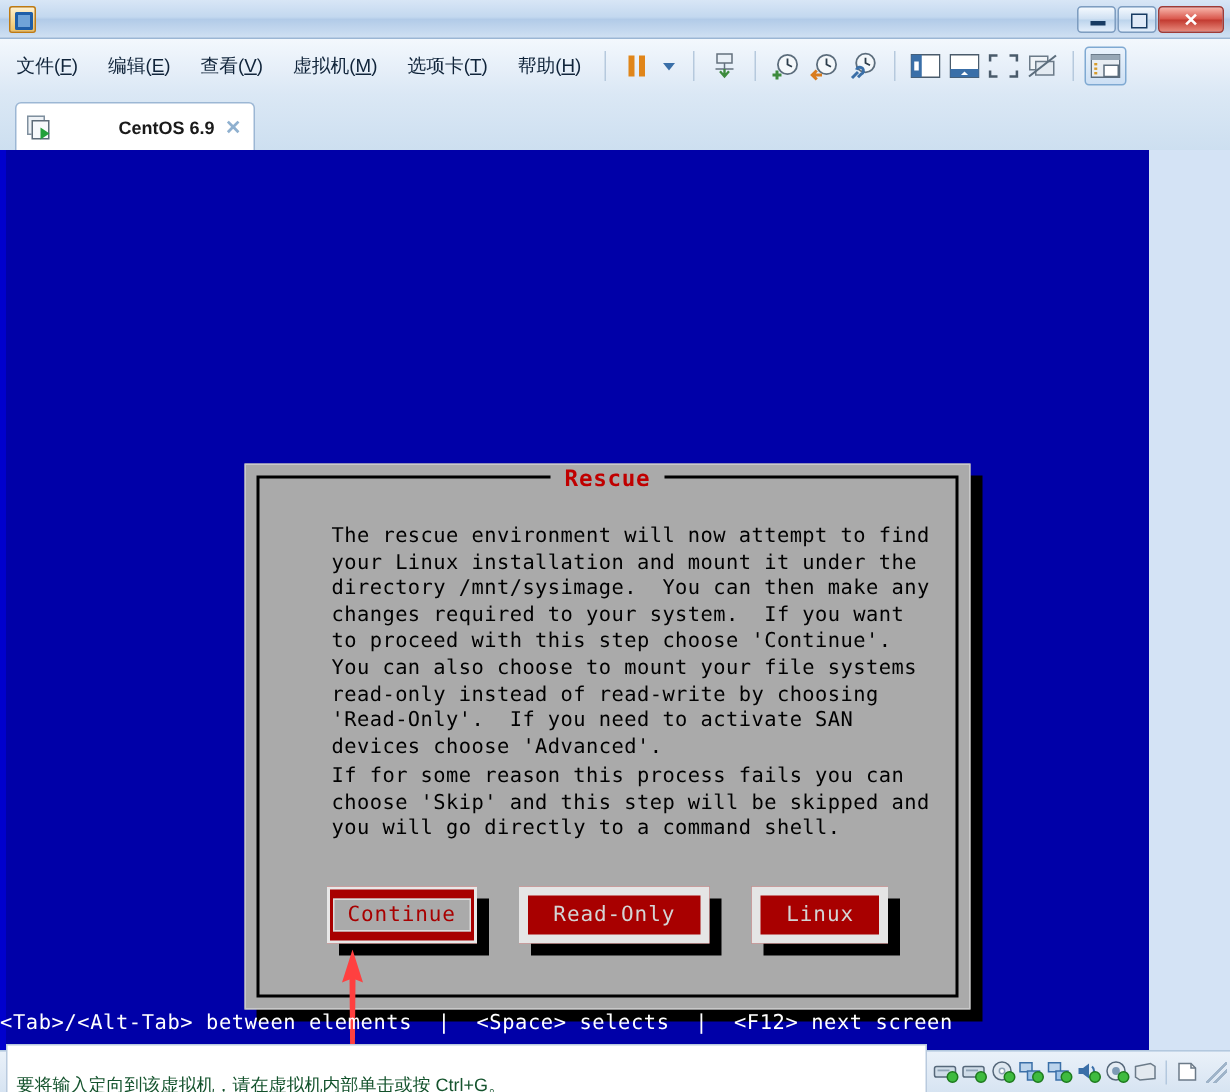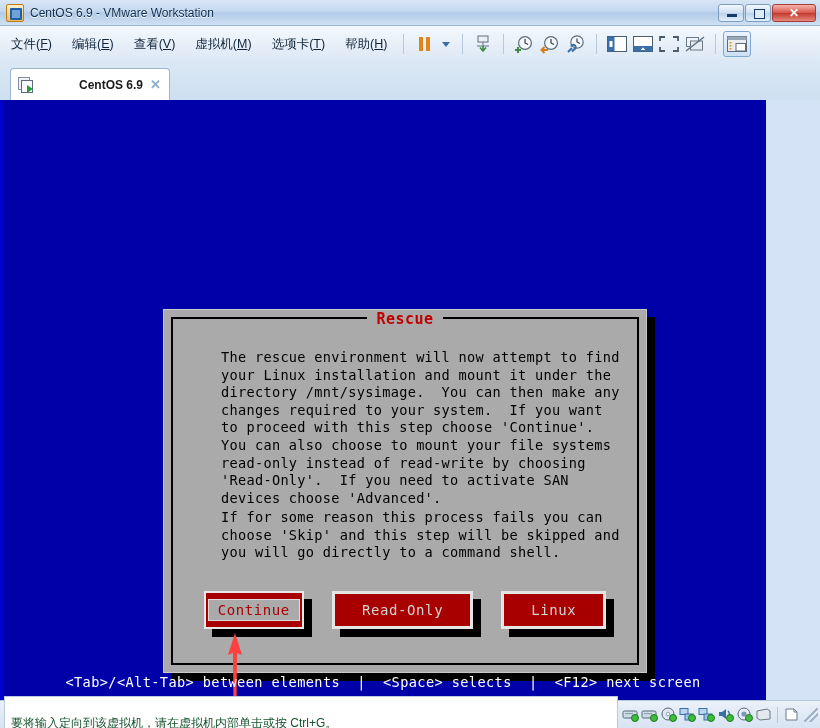--- a/index.html
+++ b/index.html
@@ -224,25 +224,25 @@
   }
   .btnwrap { position: relative; text-align: right; }
   .btn-shadow {
     position: absolute; left: 8px; top: 8px;
     width: 100%; height: 100%;
     background: #000000;
   }
   .btn {
     position: relative;
     background: #a80000;
-    border: 3px solid #e5e5e5;
+    border: 6px solid #e5e5e5;
     box-sizing: border-box;
     display: flex; align-items: center; justify-content: center;
     height: 38px;
-    padding: 0 18px;
+    padding: 0 8px;
   }
   .btn .lbl {
     font-family: "DejaVu Sans Mono", monospace;
     font-size: 14px;
     color: #d4d4d4;
     letter-spacing: 0.6px;
     padding: 2px 9px;
     white-space: nowrap;
   }
   .btn.selected {
@@ -258,21 +258,21 @@
   
   .arrow {
     position: absolute;
     left: 225px; top: 533px;
     width: 20px; height: 110px;
   }
 
   
   .vm-help {
     position: absolute; left: 0; bottom: 10px; width: 100%;
-    text-align: center;
+    text-align: left;
     font-family: "DejaVu Sans Mono", monospace;
     font-size: 13.6px;
     color: #ffffff;
     letter-spacing: 0.4px;
     white-space: pre;
   }
 
   
   .statusbar {
     position: absolute; left: 0; top: 700px;
@@ -312,21 +312,20 @@
     flex: none;
   }
 </style>
 </head>
 <body>
 
 <div id="app">
 
   <div class="titlebar">
     <div class="tb-icon"></div>
-    <div class="tb-title">CentOS 6.9 - VMware Workstation</div>
     <div class="tb-spacer"></div>
     <div class="winbtns">
       <div class="winbtn">
           <div class="minbar"></div>
         </div>
       <div class="winbtn">
           <div class="restoresq"></div>
         </div>
       <div class="winbtn close">
         <div class="glyph">✕</div>

